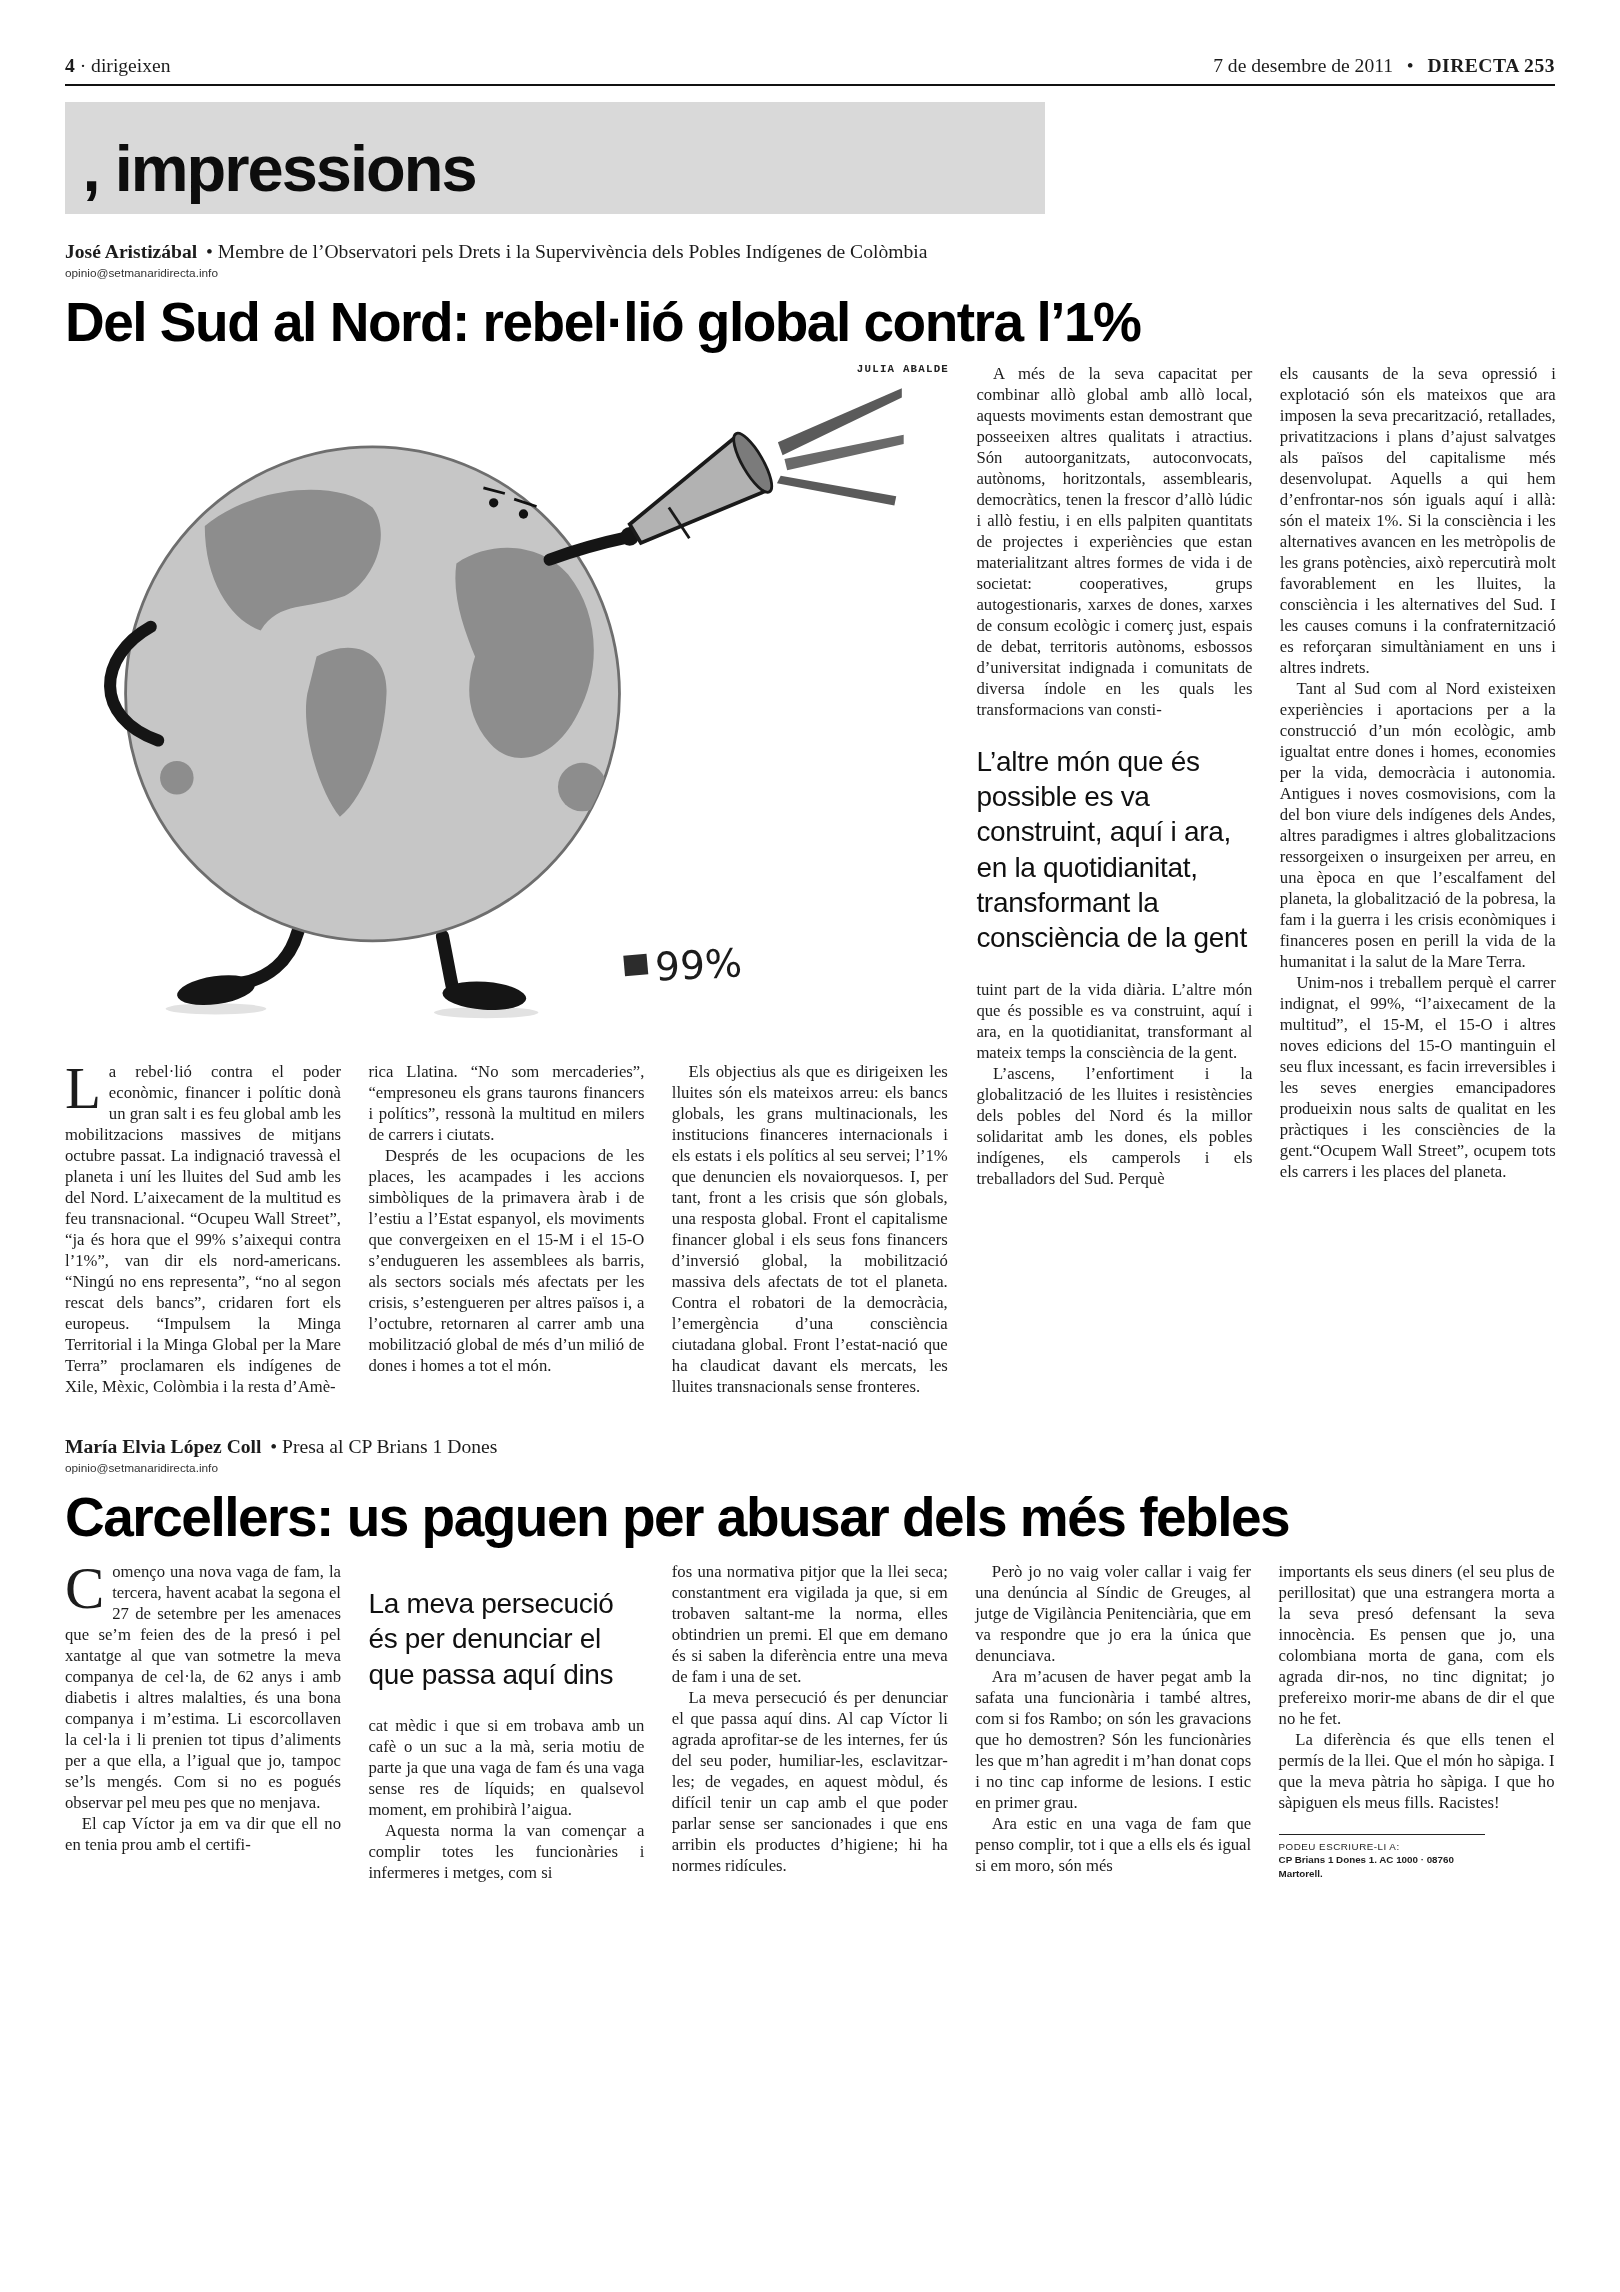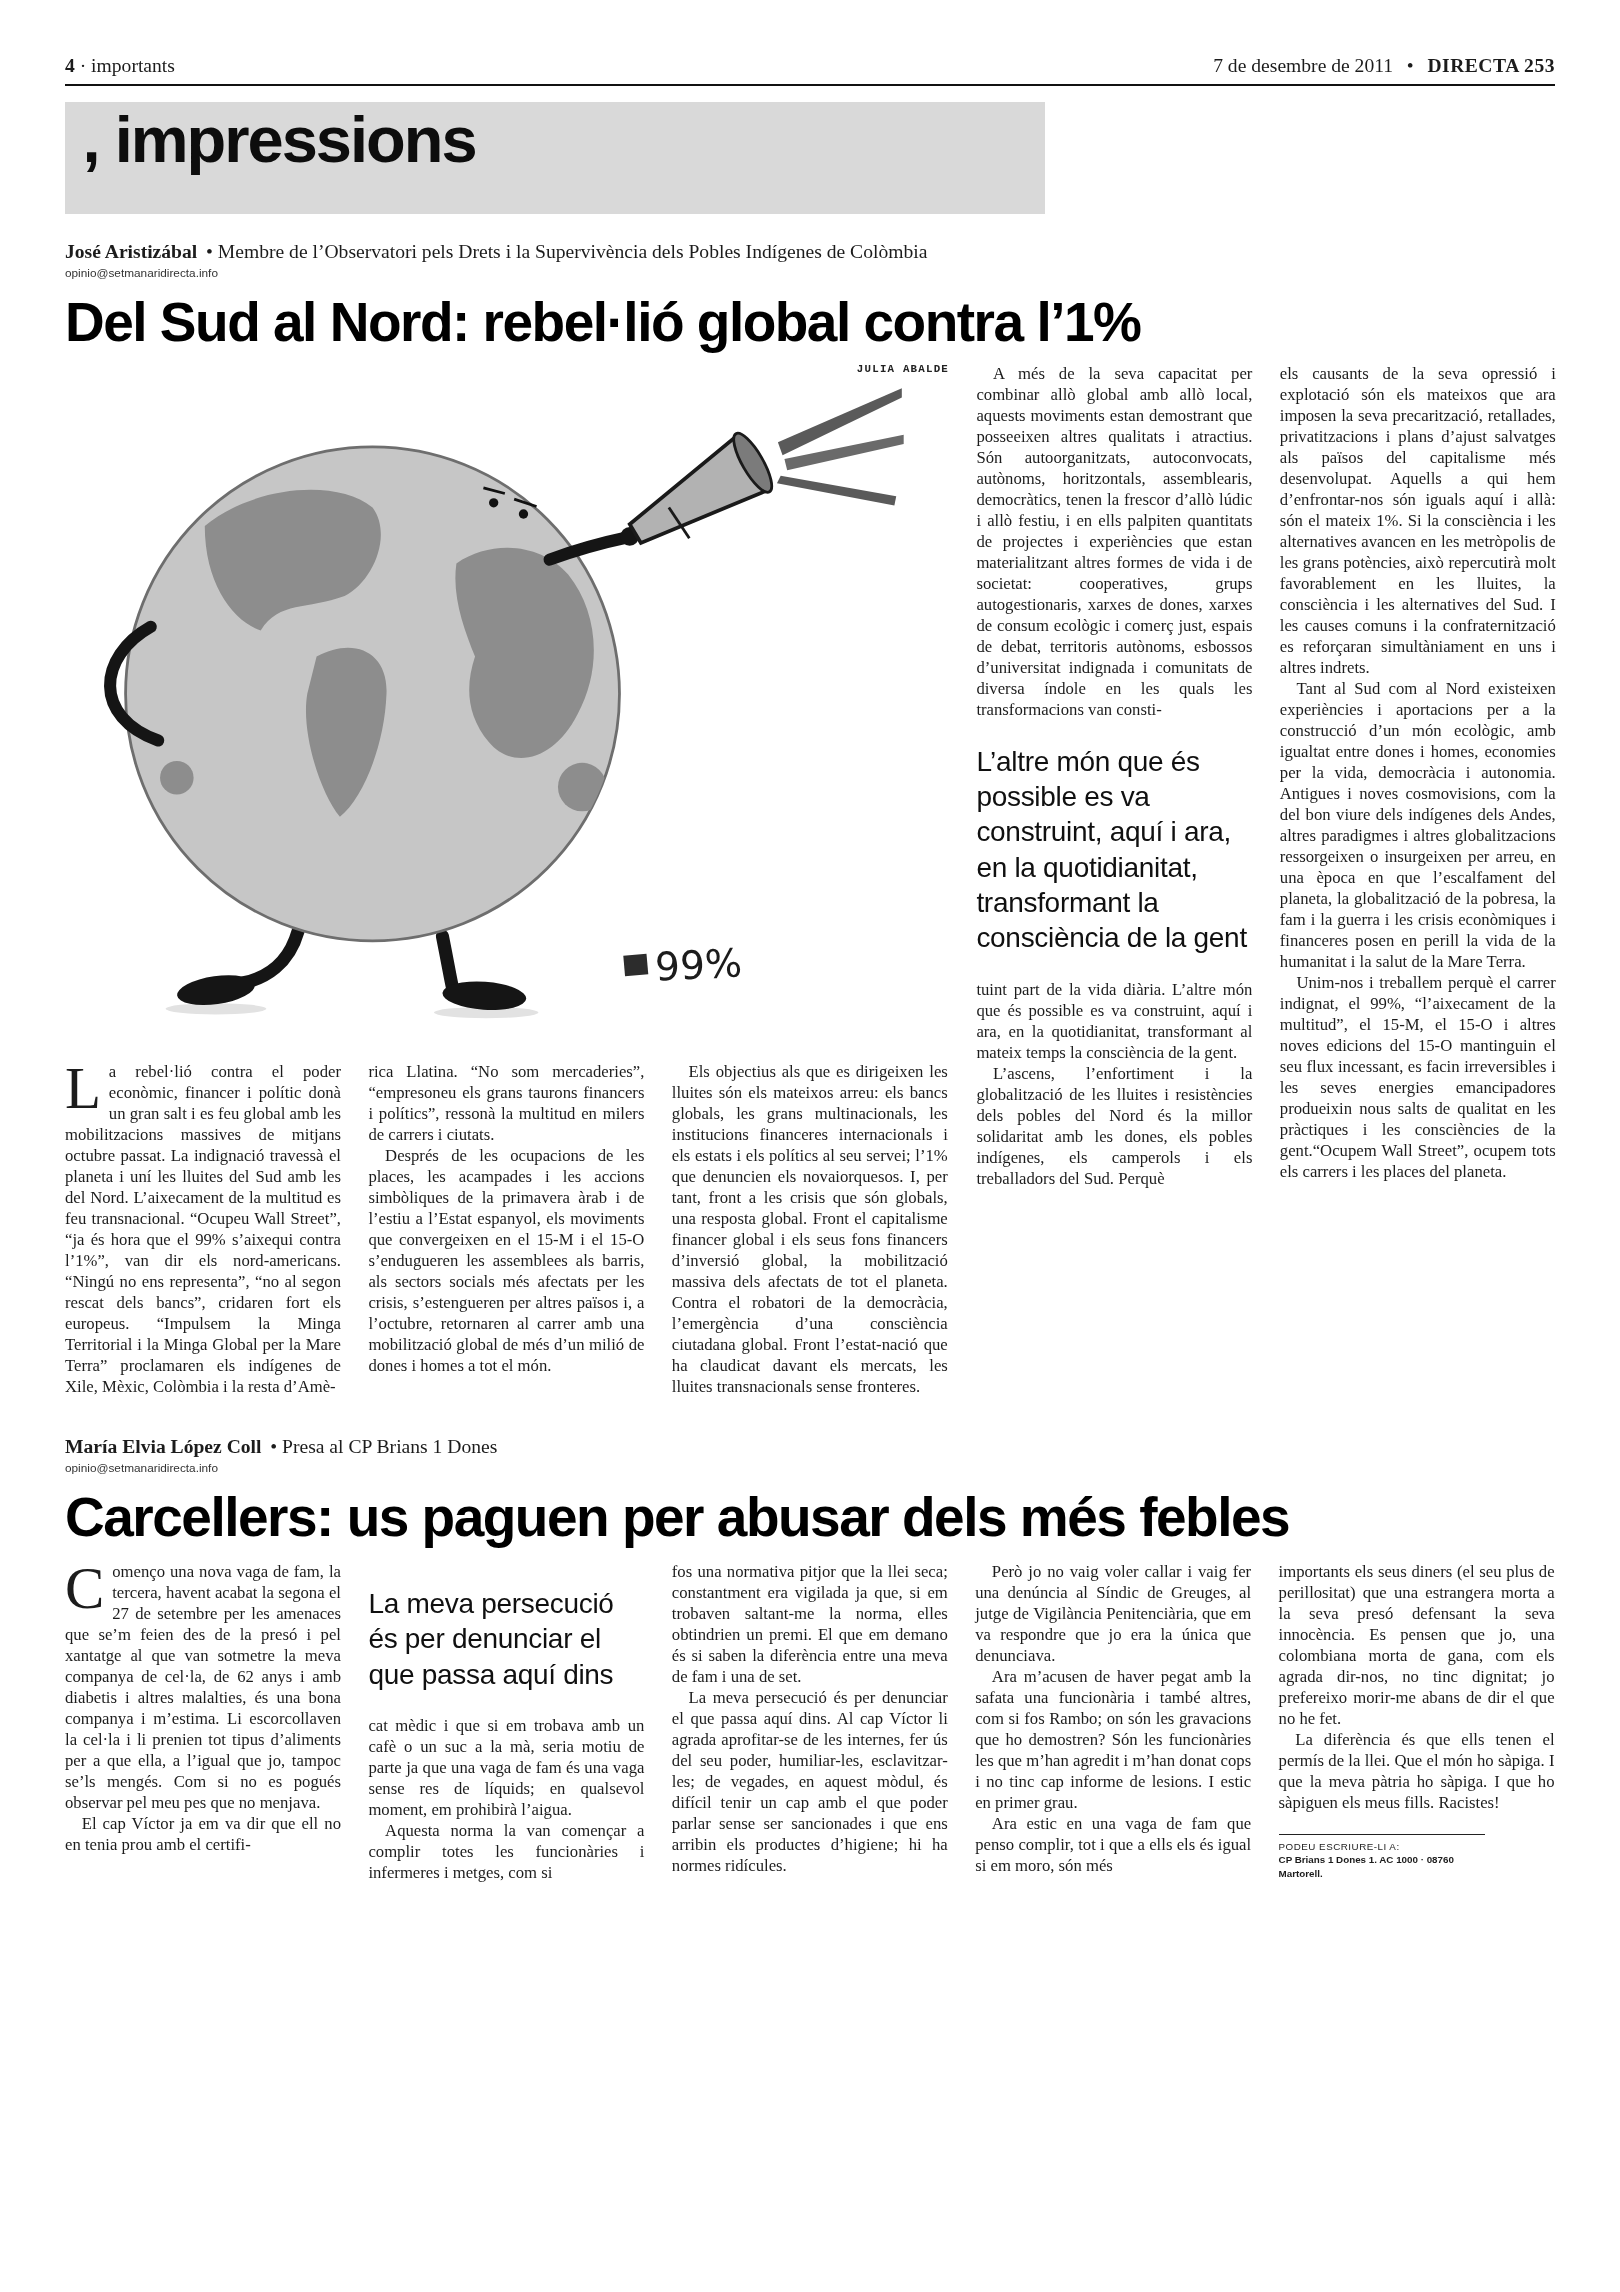--- a/index.html
+++ b/index.html
@@ -10,21 +10,21 @@
     padding:55px 65px 0;
   }
   
   .topbar { display:flex; justify-content:space-between; align-items:baseline; font-size:19.6px; }
   .pnum { font-weight:700; }
   .psec { margin-left:4.9px; }
   .topbar-right span { margin-left:8.8px; }
   .issue { font-weight:700; letter-spacing:0.5px; }
   .rule { border:0; border-top:2px solid #111; margin-top:6.9px; }
   
-  .banner { margin-top:15.7px; width:980px; height:112px; background:#d9d9d9; display:flex; align-items:flex-start; }
+  .banner { margin-top:15.7px; width:980px; height:112px; background:#d9d9d9; display:flex; align-items:flex-end; }
   .banner h1 { font-family:"Liberation Sans", sans-serif; font-weight:700; font-size:65px; letter-spacing:-2px; padding:0 0 7.8px 17.6px; color:#0d0d0d; }
   
   .byline { margin-top:27.4px; font-size:19.6px; }
   .byline .author { font-weight:700; }
   .byline .role { margin-left:3.9px;text-align:right; }
   .email { font-size:11.8px; font-family:"Liberation Sans", sans-serif; color:#333; margin-top:2.9px; }
   .headline { margin-top:13.7px; font-family:"Liberation Sans", sans-serif; font-weight:700; font-size:55px; line-height:1.02; letter-spacing:-1.5px; color:#000; }
   
   .a1-grid { margin-top:13.7px; display:flex; gap:27.4px; }
   .a1-left { width:884px; flex:0 0 auto; }
@@ -45,21 +45,21 @@
   .nlabel { letter-spacing:0.5px; }
   .naddr { font-weight:700; }
 </style>
 </head>
 <body>
 
 <div class="page">
 
   <header class="topbar">
     <div class="topbar-left">
-      <span class="pnum">4</span><span class="psec">· importants</span>
+      <span class="pnum">4</span><span class="psec">· dirigeixen</span>
     </div>
     <div class="topbar-right">
       <span>7 de desembre de 2011</span>
       <span>•</span>
       <span class="issue">DIRECTA 253</span>
     </div>
   </header>
   <hr class="rule">
 
   <div class="banner">

